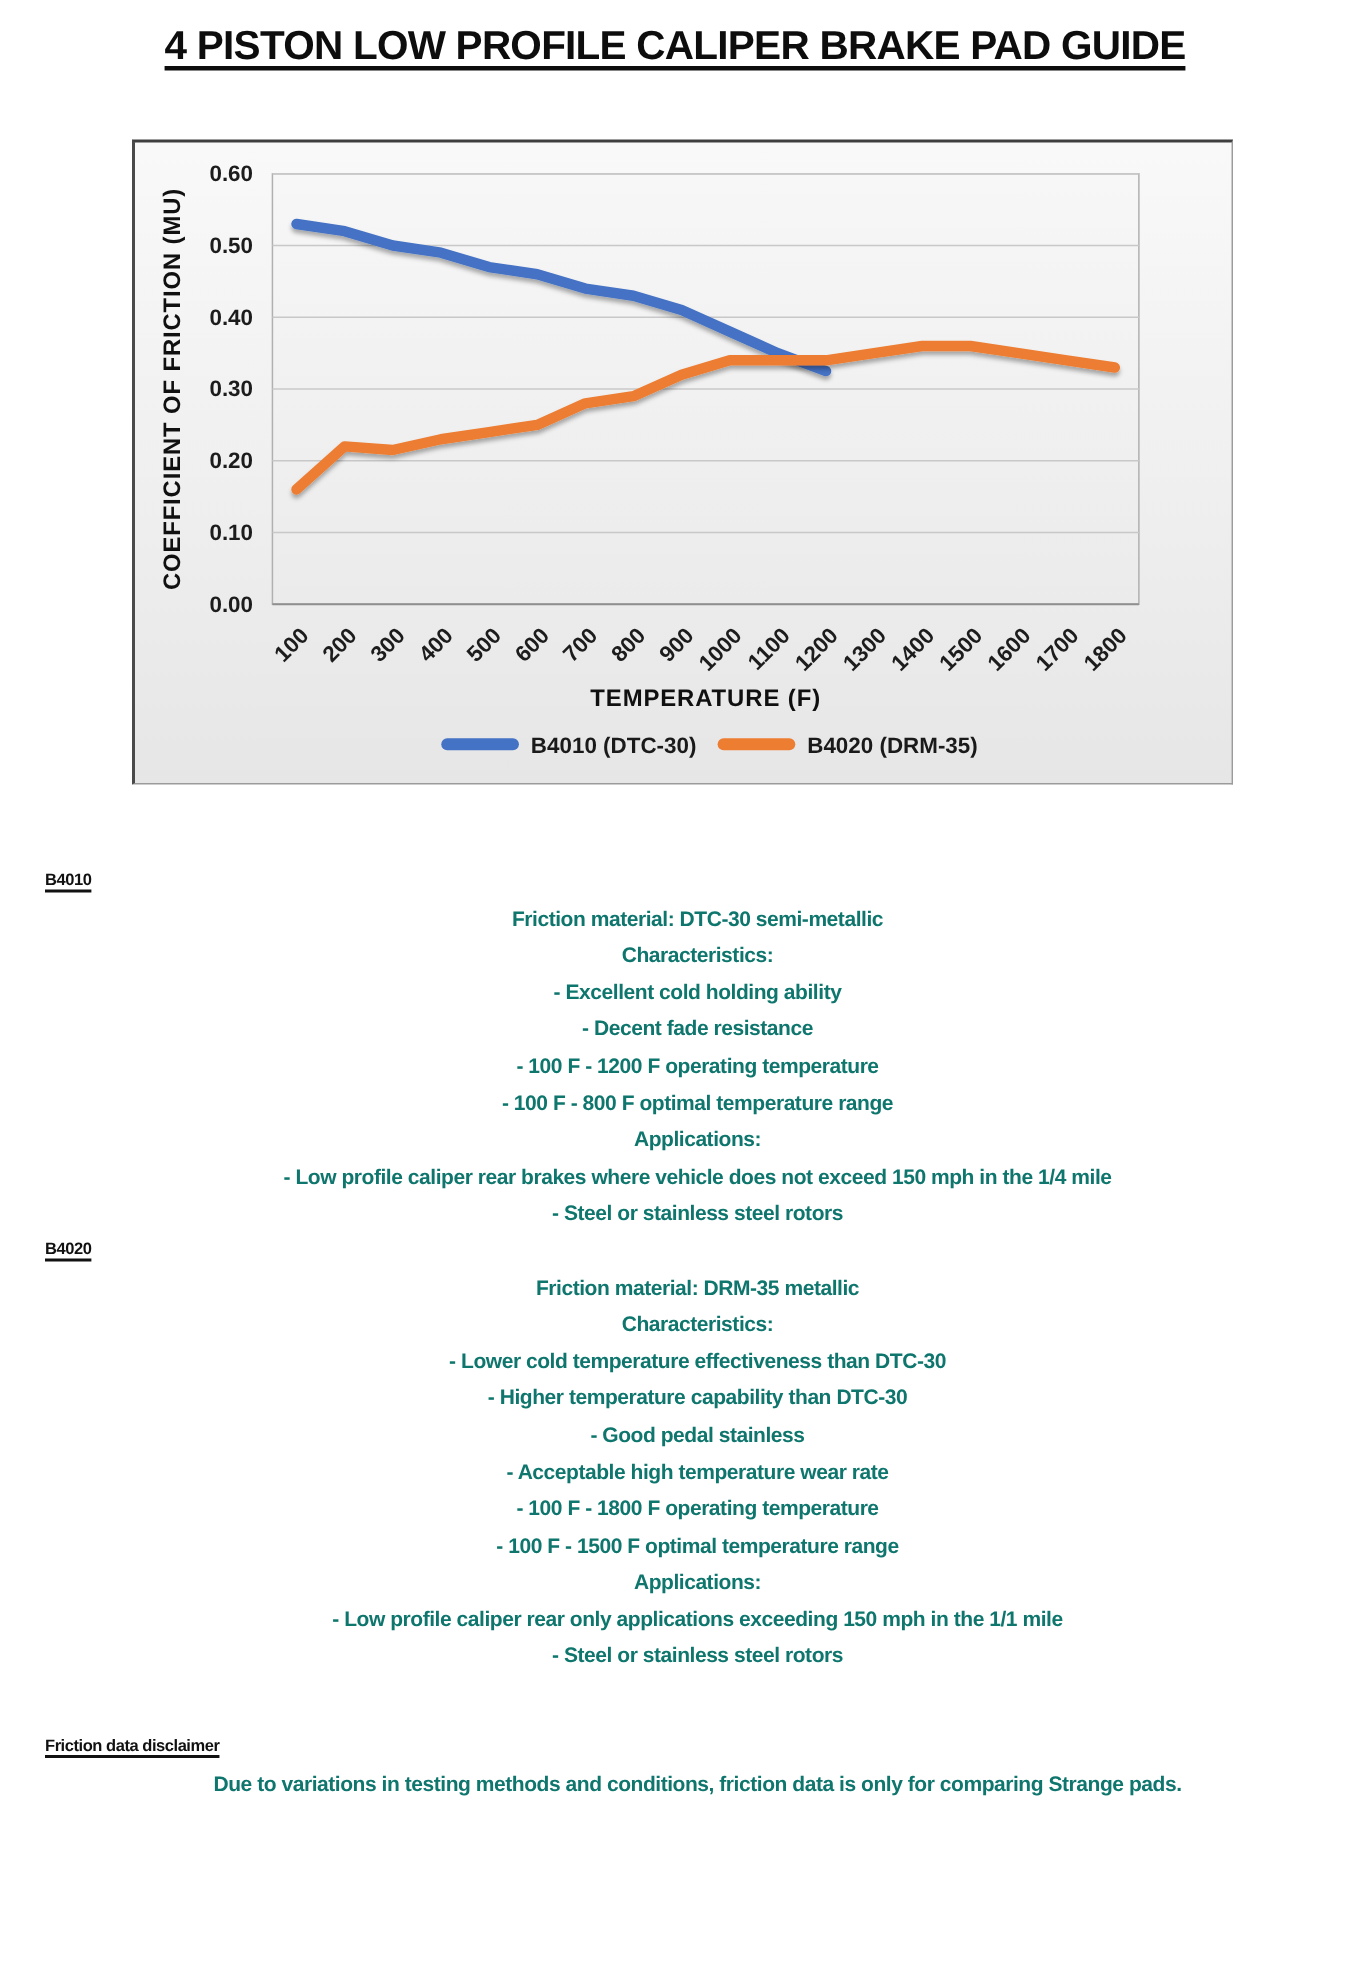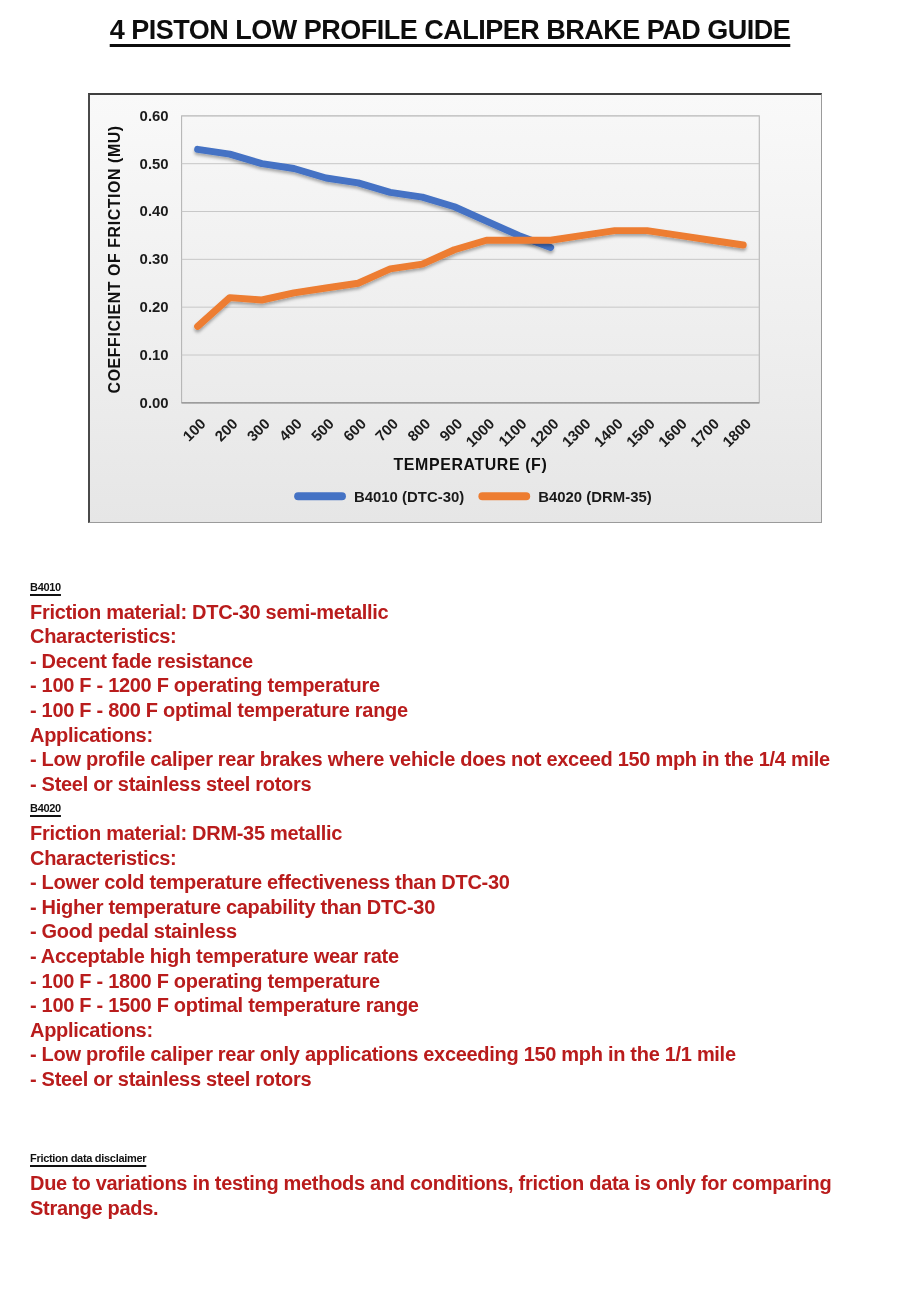--- a/index.html
+++ b/index.html
@@ -43,24 +43,24 @@
   .sections{margin:52px 0 0 30px;}
   .pad-section + .pad-section{}
   .sec-heading{
     font-size:11px;line-height:24.6px;font-weight:bold;
     letter-spacing:-0.3px;
     text-decoration:underline;
     text-decoration-thickness:1.5px;
     text-underline-offset:3px;
   }
   .sec-line{
-    font-size:20px;line-height:24.6px;font-weight:bold;
-    letter-spacing:-0.3px;color:#b91c1c;
+    font-size:14px;line-height:24.6px;font-weight:bold;
+    letter-spacing:-0.3px;color:#0f766e;text-align:center;
   }
-  .disclaimer{margin:55px 0 0 30px;}
+  .disclaimer{margin:36px 0 0 30px;}
 </style>
 </head>
 <body>
 
 <div class="page">
 
   <h1 class="doc-title"><span>4 PISTON LOW PROFILE CALIPER BRAKE PAD GUIDE</span></h1>
 
   <div class="chart-box">
     <svg id="chart-svg" viewBox="0 0 734 430" preserveAspectRatio="none">
@@ -115,20 +115,21 @@
         <rect x="390" y="400" width="52" height="8" rx="4" fill="#ED7D31"></rect>
         <text x="450" y="410" class="legend-label">B4020 (DRM-35)</text>
       </svg>
   </div>
 
   <div class="sections" id="sections">
       <section class="pad-section">
         <div class="sec-heading">B4010</div>
         <div class="sec-line">Friction material: DTC-30 semi-metallic</div>
         <div class="sec-line">Characteristics:</div>
+        <div class="sec-line">- Excellent cold holding ability</div>
         <div class="sec-line">- Decent fade resistance</div>
         <div class="sec-line">- 100 F - 1200 F operating temperature</div>
         <div class="sec-line">- 100 F - 800 F optimal temperature range</div>
         <div class="sec-line">Applications:</div>
         <div class="sec-line">- Low profile caliper rear brakes where vehicle does not exceed 150 mph in the 1/4 mile</div>
         <div class="sec-line">- Steel or stainless steel rotors</div>
       </section>
       <section class="pad-section">
         <div class="sec-heading">B4020</div>
         <div class="sec-line">Friction material: DRM-35 metallic</div>

